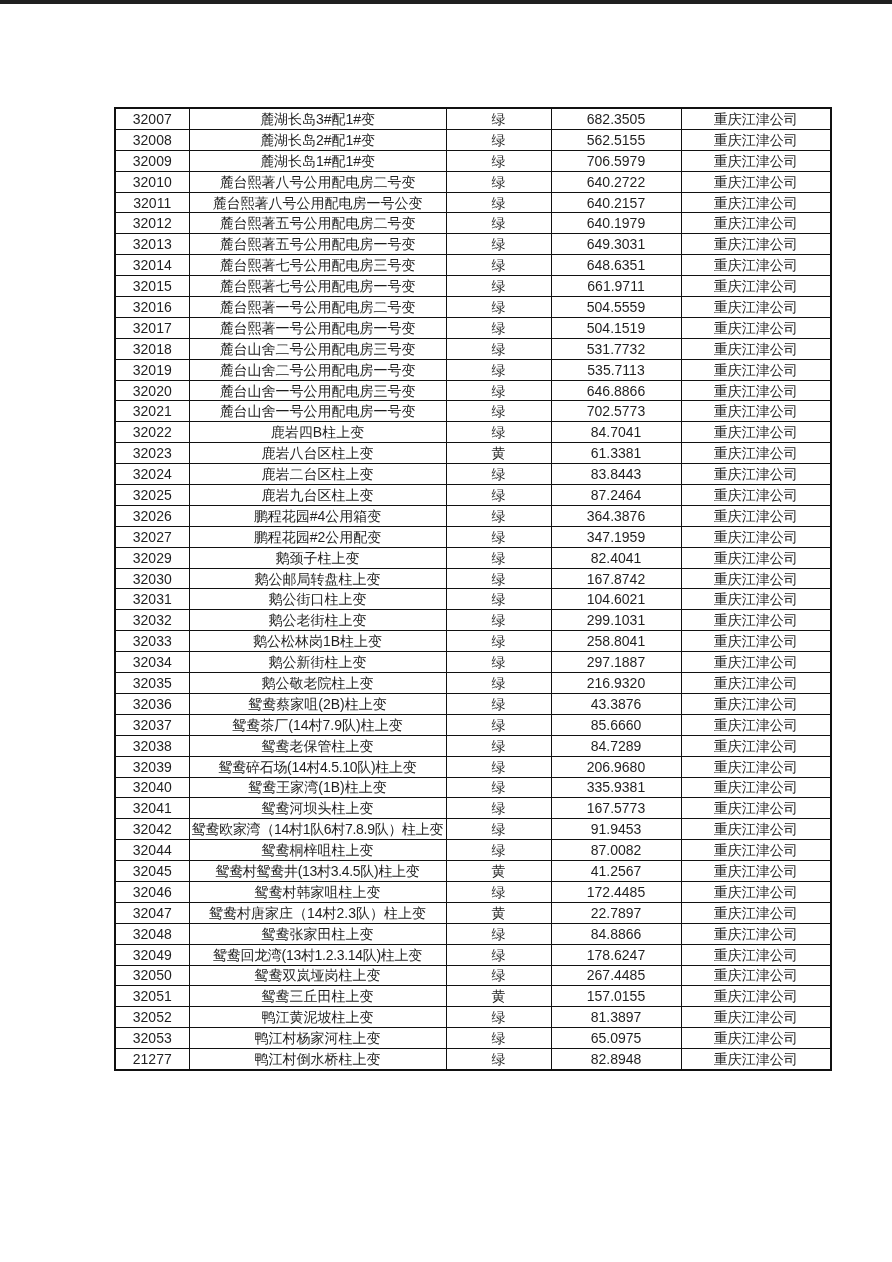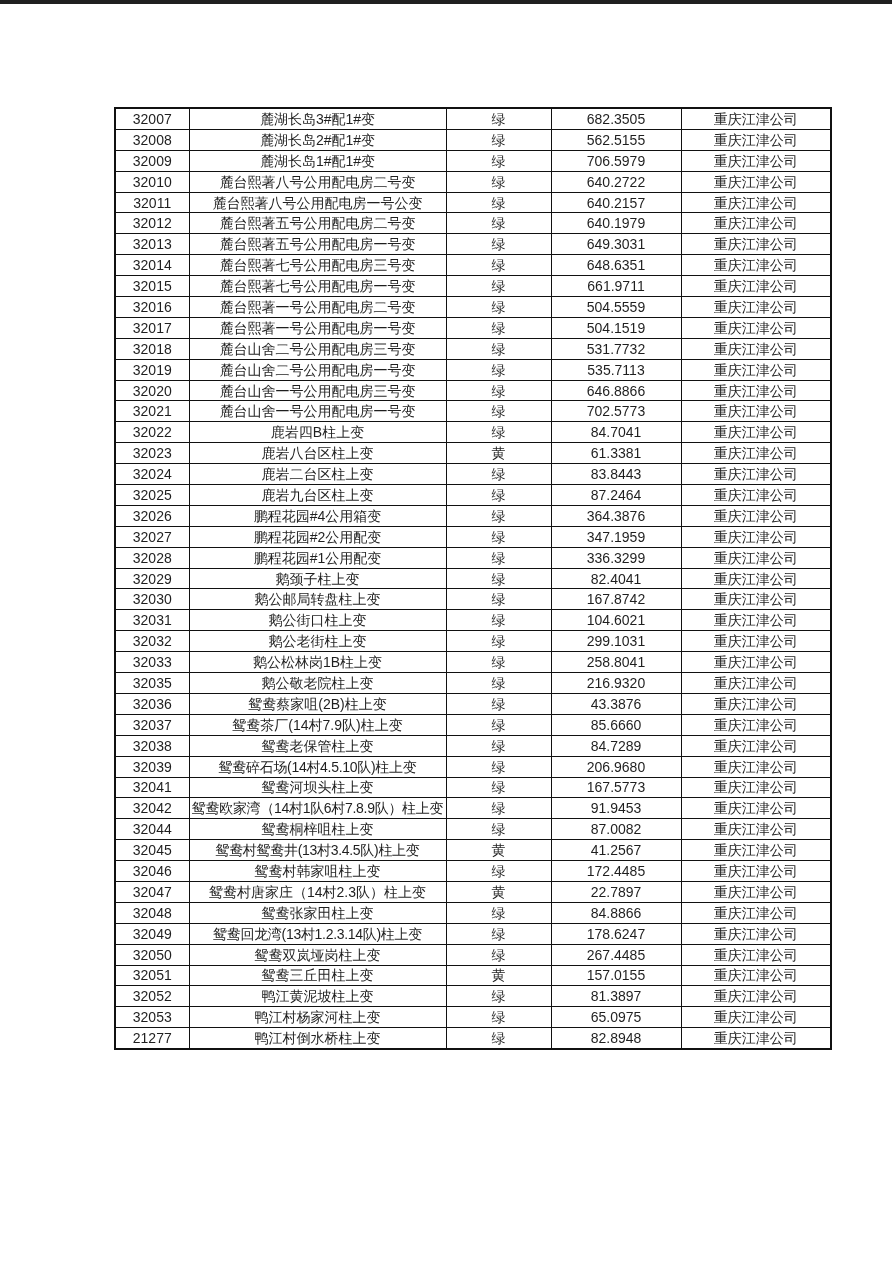--- a/index.html
+++ b/index.html
@@ -211,27 +211,20 @@
     <td class="col-company">重庆江津公司</td>
   </tr>
           <tr>
     <td class="col-id">32027</td>
     <td class="col-name">鹏程花园#2公用配变</td>
     <td class="col-status">绿</td>
     <td class="col-value">347.1959</td>
     <td class="col-company">重庆江津公司</td>
   </tr>
           <tr>
-    <td class="col-id">32028</td>
-    <td class="col-name">鹏程花园#1公用配变</td>
-    <td class="col-status">绿</td>
-    <td class="col-value">336.3299</td>
-    <td class="col-company">重庆江津公司</td>
-  </tr>
-          <tr>
     <td class="col-id">32029</td>
     <td class="col-name">鹅颈子柱上变</td>
     <td class="col-status">绿</td>
     <td class="col-value">82.4041</td>
     <td class="col-company">重庆江津公司</td>
   </tr>
           <tr>
     <td class="col-id">32030</td>
     <td class="col-name">鹅公邮局转盘柱上变</td>
     <td class="col-status">绿</td>
@@ -253,20 +246,27 @@
     <td class="col-company">重庆江津公司</td>
   </tr>
           <tr>
     <td class="col-id">32033</td>
     <td class="col-name">鹅公松林岗1B柱上变</td>
     <td class="col-status">绿</td>
     <td class="col-value">258.8041</td>
     <td class="col-company">重庆江津公司</td>
   </tr>
           <tr>
+    <td class="col-id">32034</td>
+    <td class="col-name">鹅公新街柱上变</td>
+    <td class="col-status">绿</td>
+    <td class="col-value">297.1887</td>
+    <td class="col-company">重庆江津公司</td>
+  </tr>
+          <tr>
     <td class="col-id">32035</td>
     <td class="col-name">鹅公敬老院柱上变</td>
     <td class="col-status">绿</td>
     <td class="col-value">216.9320</td>
     <td class="col-company">重庆江津公司</td>
   </tr>
           <tr>
     <td class="col-id">32036</td>
     <td class="col-name">鸳鸯蔡家咀(2B)柱上变</td>
     <td class="col-status">绿</td>
@@ -285,20 +285,27 @@
     <td class="col-name">鸳鸯老保管柱上变</td>
     <td class="col-status">绿</td>
     <td class="col-value">84.7289</td>
     <td class="col-company">重庆江津公司</td>
   </tr>
           <tr>
     <td class="col-id">32039</td>
     <td class="col-name condensed">鸳鸯碎石场(14村4.5.10队)柱上变</td>
     <td class="col-status">绿</td>
     <td class="col-value">206.9680</td>
+    <td class="col-company">重庆江津公司</td>
+  </tr>
+          <tr>
+    <td class="col-id">32040</td>
+    <td class="col-name">鸳鸯王家湾(1B)柱上变</td>
+    <td class="col-status">绿</td>
+    <td class="col-value">335.9381</td>
     <td class="col-company">重庆江津公司</td>
   </tr>
           <tr>
     <td class="col-id">32041</td>
     <td class="col-name">鸳鸯河坝头柱上变</td>
     <td class="col-status">绿</td>
     <td class="col-value">167.5773</td>
     <td class="col-company">重庆江津公司</td>
   </tr>
           <tr>

